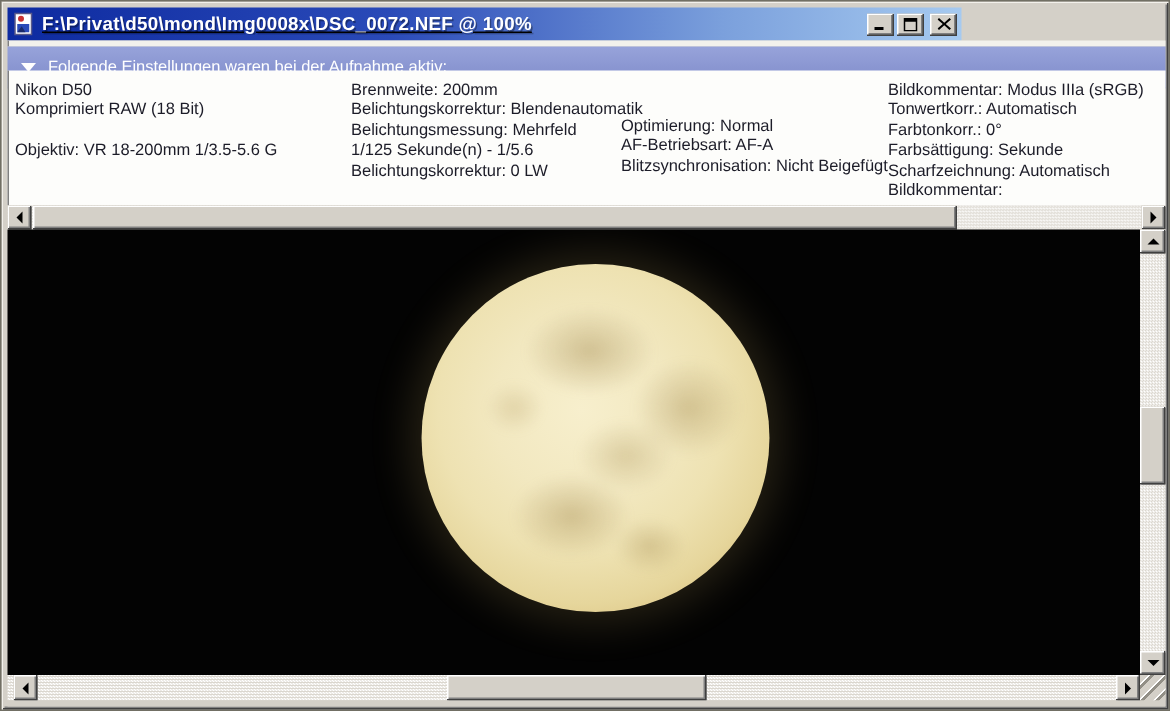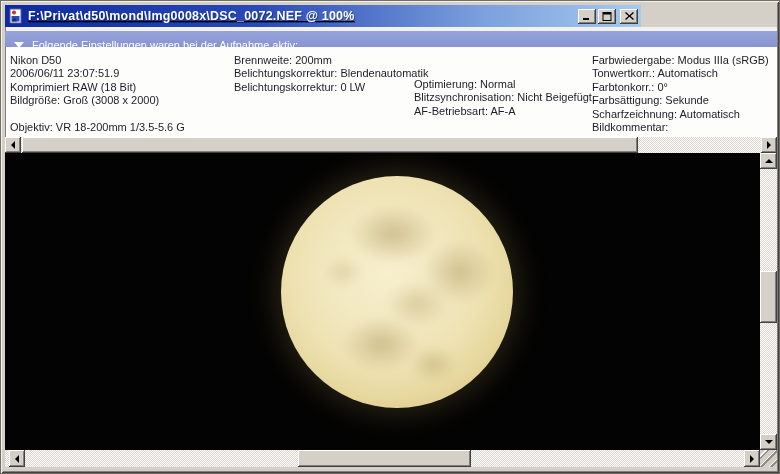--- a/index.html
+++ b/index.html
@@ -150,38 +150,38 @@
   <div class="gapstrip"></div>
 
   <div class="infobar">
     <span class="tri-down"></span>
     <span class="infobar-text">Folgende Einstellungen waren bei der Aufnahme aktiv:</span>
   </div>
 
   <div class="metapanel">
     <div class="metacol c0">
       <div class="meta-line">Nikon D50</div>
-      <div class="meta-line">2006/06/11 23:07:51.9</div>
       <div class="meta-line">Komprimiert RAW (18 Bit)</div>
-      <div class="meta-line">Bildgröße: Groß (3008 x 2000)</div>
       <div class="meta-line"></div>
       <div class="meta-line">Objektiv: VR 18-200mm 1/3.5-5.6 G</div>
     </div>
     <div class="metacol c1">
       <div class="meta-line">Brennweite: 200mm</div>
       <div class="meta-line">Belichtungskorrektur: Blendenautomatik</div>
+      <div class="meta-line">Belichtungsmessung: Mehrfeld</div>
+      <div class="meta-line">1/125 Sekunde(n) - 1/5.6</div>
       <div class="meta-line">Belichtungskorrektur: 0 LW</div>
     </div>
     <div class="metacol c2">
       <div class="meta-line">Optimierung: Normal</div>
+      <div class="meta-line">AF-Betriebsart: AF-A</div>
       <div class="meta-line">Blitzsynchronisation: Nicht Beigefügt</div>
-      <div class="meta-line">AF-Betriebsart: AF-A</div>
     </div>
     <div class="metacol c3">
-      <div class="meta-line">Farbwiedergabe: Modus IIIa (sRGB)</div>
+      <div class="meta-line">Bildkommentar: Modus IIIa (sRGB)</div>
       <div class="meta-line">Tonwertkorr.: Automatisch</div>
       <div class="meta-line">Farbtonkorr.: 0°</div>
       <div class="meta-line">Farbsättigung: Sekunde</div>
       <div class="meta-line">Scharfzeichnung: Automatisch</div>
       <div class="meta-line">Bildkommentar:</div>
     </div>
   </div>
 
   <div class="metascroll sb-track-h">
     <div class="sb-btn btn-l">

